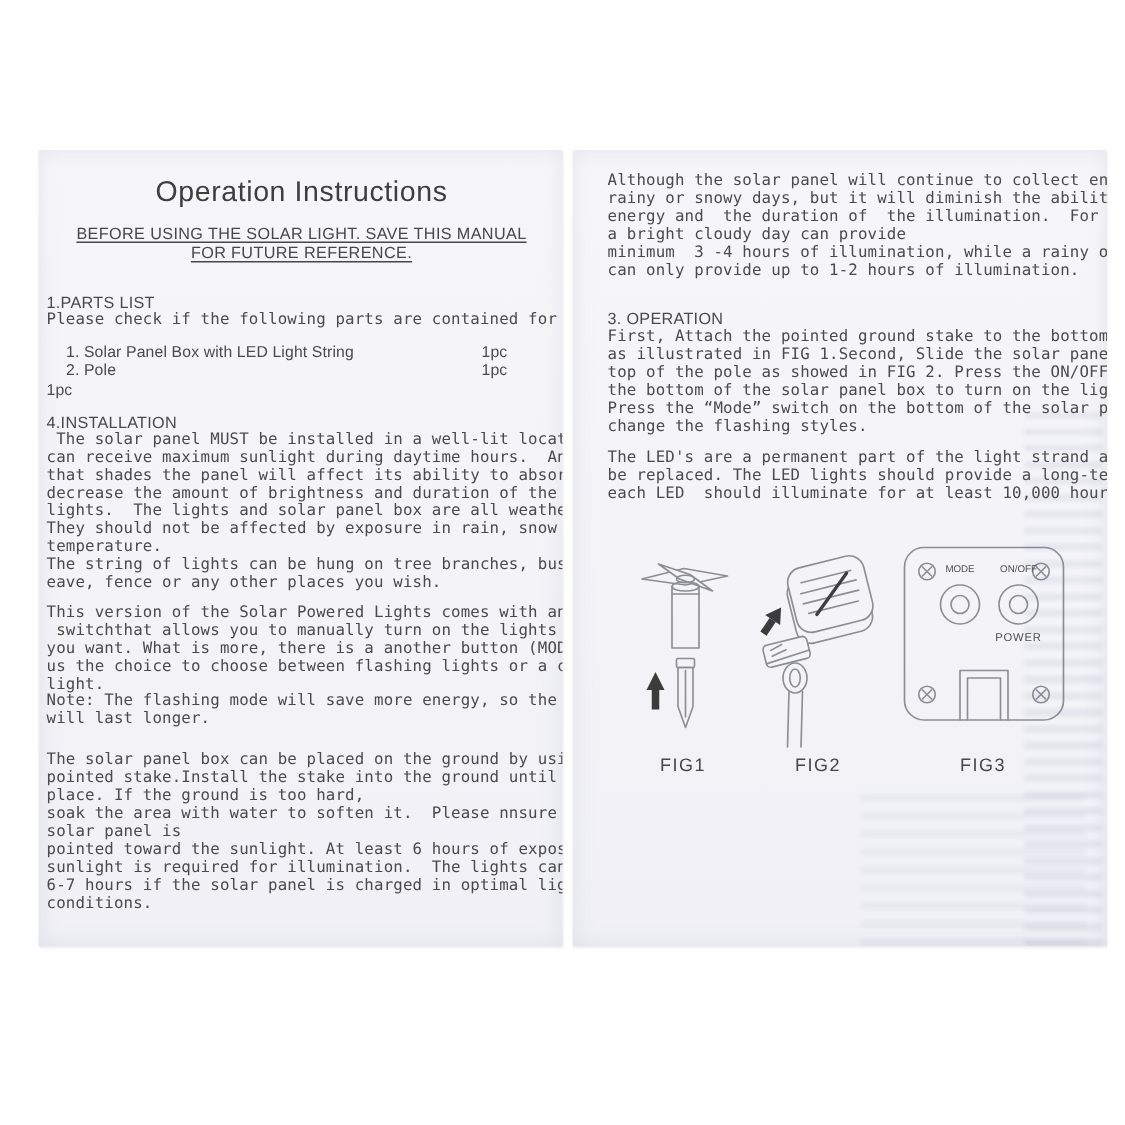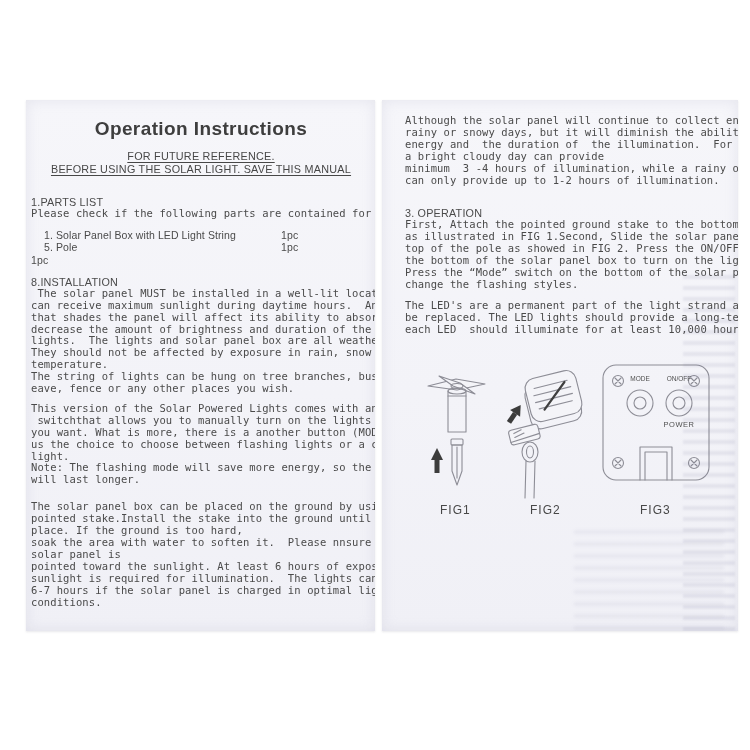--- a/index.html
+++ b/index.html
@@ -16,21 +16,21 @@
     box-shadow: inset 0 0 14px rgba(150,150,180,0.18), 0 1px 2px rgba(120,120,140,0.18);
   }
   .page-left  { left:26px;  width:349px; }
   .page-right { left:382px; width:356px; }
 
   .lp-inner { padding:0 4px 0 5px; }
   .rp-inner { padding:0 4px 0 23px; }
 
   .doc-title {
     margin:17px 0 0 0; text-align:center;
-    font-size:19px; line-height:24px; font-weight:bold;
+    font-size:19px; line-height:24px; font-weight:normal;
     letter-spacing:0.4px; color:#3e3e3e;
   }
   .notice { margin-top:9px; text-align:center; }
   .notice div {
     font-size:10.8px; line-height:13px; letter-spacing:0.25px;
     text-decoration:underline; text-underline-offset:1.5px; color:#474747;
   }
 
   .heading { font-size:10.8px; line-height:12px; letter-spacing:0.2px; white-space:pre; }
   .h-parts { margin-top:20px; }
@@ -43,21 +43,21 @@
   }
   .p-intro { margin-top:0; }
   .p-install { margin-top:0; }
   .p-switch { margin-top:8px; }
   .p-ground { margin-top:15px; }
   .p-cloudy { margin-top:15px; }
   .p-operation { margin-top:0; }
   .p-led { margin-top:9px; }
 
   .parts-list { margin-top:9px; }
-  .part-row { display:flex; font-size:10.5px; line-height:12.3px; letter-spacing:0.1px; }
+  .part-row { display:flex; font-size:10.5px; line-height:12.3px; letter-spacing:0.1px;gap:40px; }
   .part-name { margin-left:13px; width:237px; white-space:pre; }
   .part-qty { white-space:pre; }
 
   .fig { position:absolute; }
   .fig svg { display:block; }
   .fig-shape { stroke:#8d8d96; fill:none; stroke-width:1.1; stroke-linejoin:round; stroke-linecap:round; }
   .fig-fillpaper { fill:#f4f4f8; }
   .fig-dark { fill:#3c3c3c; stroke:none; }
   .fig-darkline { stroke:#3f3f3f; stroke-width:2.2; stroke-linecap:round; }
   svg text { font-family:"Liberation Sans", sans-serif; fill:#4f4f4f; }
@@ -85,42 +85,42 @@
 </head>
 <body>
 
 <div class="scene">
 
   <div class="page page-left">
     <div class="lp-inner">
       <div class="doc-title">Operation Instructions</div>
 
       <div class="notice">
+        <div>BEFORE USING THE SOLAR LIGHT. SAVE THIS MANUAL</div>
         <div>FOR FUTURE REFERENCE.</div>
-        <div>BEFORE USING THE SOLAR LIGHT. SAVE THIS MANUAL</div>
       </div>
 
       <div class="heading h-parts">1.PARTS LIST</div>
       <pre class="para p-intro">Please check if the following parts are contained for each light.</pre>
 
       <div class="parts-list">
         <div class="part-row">
           <span class="part-name">1. Solar Panel Box with LED Light String</span>
           <span class="part-qty">1pc</span>
         </div>
         <div class="part-row">
-          <span class="part-name">5. Pole</span>
+          <span class="part-name">2. Pole</span>
           <span class="part-qty">1pc</span>
         </div>
         <div class="part-row">
           <span class="part-qty">1pc</span>
         </div>
       </div>
 
-      <div class="heading h-install">8.INSTALLATION</div>
+      <div class="heading h-install">4.INSTALLATION</div>
       <pre class="para p-install"> The solar panel MUST be installed in a well-lit location where it
 can receive maximum sunlight during daytime hours.  Any cover
 that shades the panel will affect its ability to absorb sunlight and
 decrease the amount of brightness and duration of the LED
 lights.  The lights and solar panel box are all weather devices –
 They should not be affected by exposure in rain, snow or
 temperature.
 The string of lights can be hung on tree branches, bushes,roof,
 eave, fence or any other places you wish.</pre>
       <pre class="para p-switch">This version of the Solar Powered Lights comes with an ON/OFF

